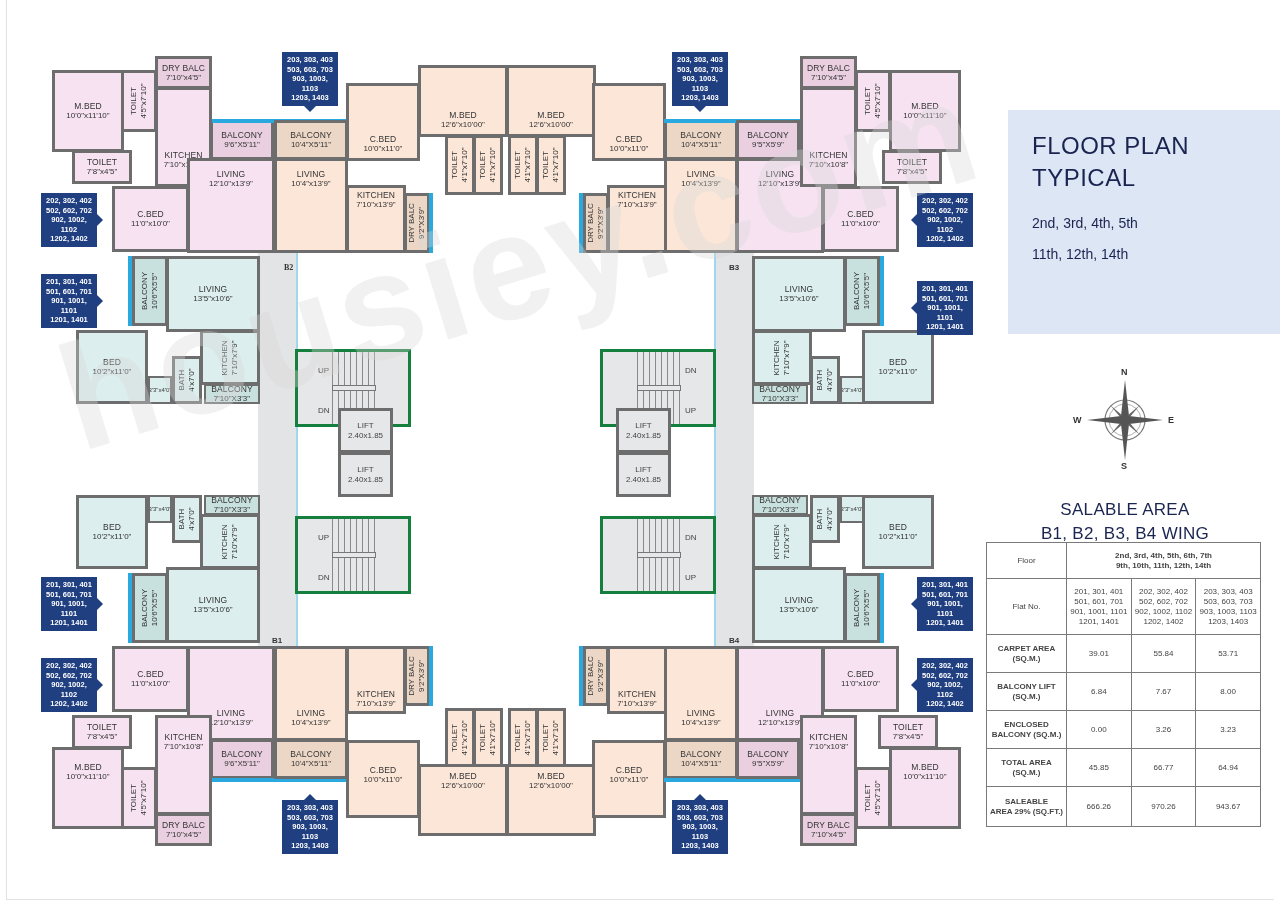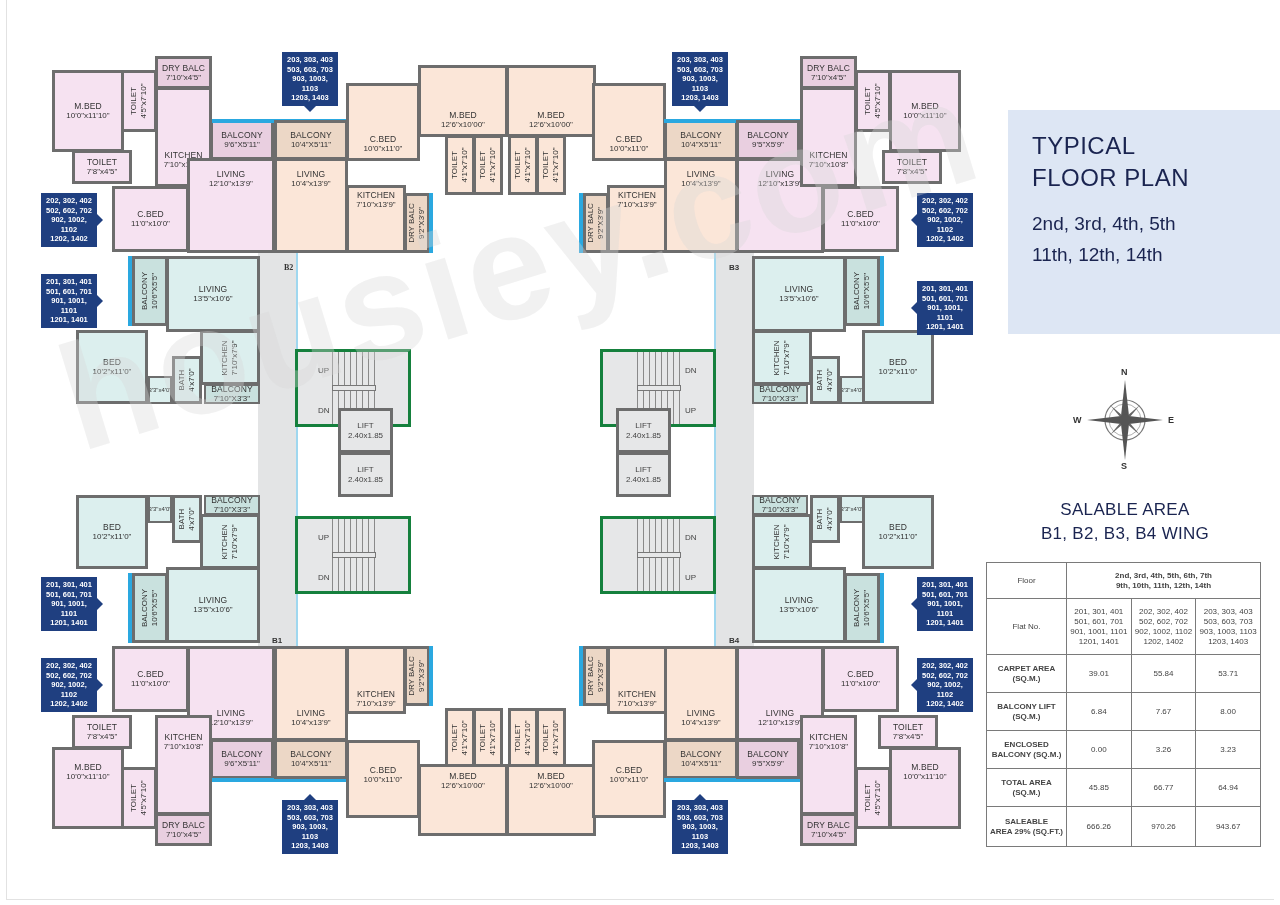--- a/index.html
+++ b/index.html
@@ -28,26 +28,26 @@
   .lift { position: absolute; border: 3px solid #6d6d6d; background: #e6e7e8; display: flex; flex-direction: column; align-items: center; justify-content: center; font-size: 8px; line-height: 10px; color: #444; }
   .wing { position: absolute; font-size: 8px; font-weight: bold; color: #333; }
   .badge { position: absolute; background: #1f3f80; color: #fff; font-size: 7.5px; line-height: 9.5px; font-weight: bold; text-align: center; padding: 3px 2px; white-space: pre-line; }
   .badge::after { content: ""; position: absolute; border: 7px solid transparent; }
   .badge.pt-r::after { right: -13px; top: 50%; margin-top: -7px; border-left-color: #1f3f80; }
   .badge.pt-l::after { left: -13px; top: 50%; margin-top: -7px; border-right-color: #1f3f80; }
   .badge.pt-d::after { bottom: -13px; left: 50%; margin-left: -7px; border-top-color: #1f3f80; }
   .badge.pt-u::after { top: -13px; left: 50%; margin-left: -7px; border-bottom-color: #1f3f80; }
   .title-box { position: absolute; left: 1008px; top: 110px; width: 272px; height: 224px; background: #dde6f4; padding: 20px 24px; color: #1a2450; }
   .title-box h1 { font-size: 24px; line-height: 32px; font-weight: normal; letter-spacing: 0.5px; }
-  .title-box p { font-size: 19px; line-height: 31px; margin-top: 0; }
+  .title-box p { font-size: 14px; line-height: 31px; margin-top: 0; }
   .title-box .floors { margin-top: 14px; }
   .compass { position: absolute; left: 1070px; top: 365px; width: 110px; height: 110px; }
   .compass .d { position: absolute; font-size: 9px; color: #333; font-weight: bold; }
   .sal-title { position: absolute; left: 1000px; top: 498px; width: 250px; text-align: center; color: #1a2450; font-size: 17px; line-height: 24px; letter-spacing: 0.3px; }
-  table.area { position: absolute; left: 986px; top: 562px; width: 275px; border-collapse: collapse; font-size: 8px; color: #444; }
+  table.area { position: absolute; left: 986px; top: 542px; width: 275px; border-collapse: collapse; font-size: 8px; color: #444; }
   table.area td { border: 1px solid #7a7a7a; text-align: center; vertical-align: middle; padding: 2px 1px; line-height: 10px; }
   table.area td.rh { font-weight: bold; width: 80px; white-space: pre-line; }
   table.area td.multi { white-space: pre-line; }
   .watermark { position: absolute; left: 40px; top: 320px; font-size: 150px; color: rgba(215,215,215,0.35); font-weight: bold; transform: rotate(-17deg); transform-origin: left top; letter-spacing: 4px; pointer-events: none; }
 </style>
 </head>
 <body>
 
 <div class="frame"></div>
 
@@ -593,22 +593,22 @@
 903, 1003, 1103
 1203, 1403</div>
   <div class="badge pt-u" style="left:672px;top:800px;width:56px;">203, 303, 403
 503, 603, 703
 903, 1003, 1103
 1203, 1403</div>
 </div>
 
 <div class="title-box">
   <h1>
+      <div>FLOOR PLAN</div>
       <div>TYPICAL</div>
-      <div>FLOOR PLAN</div>
     </h1>
   <div class="floors">
     <p>2nd, 3rd, 4th, 5th</p>
     <p>11th, 12th, 14th</p>
   </div>
 </div>
 
 <div class="compass">
   <svg width="110" height="110" viewBox="0 0 110 110">
     <circle cx="55" cy="55" r="20" fill="none" stroke="#777" stroke-width="1.2"></circle>

